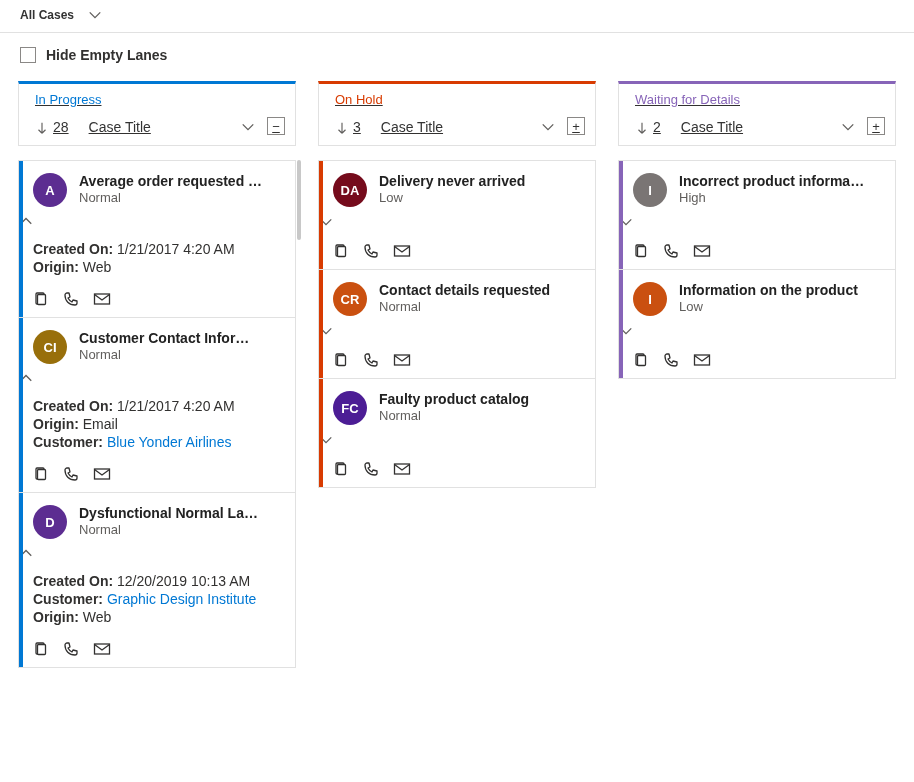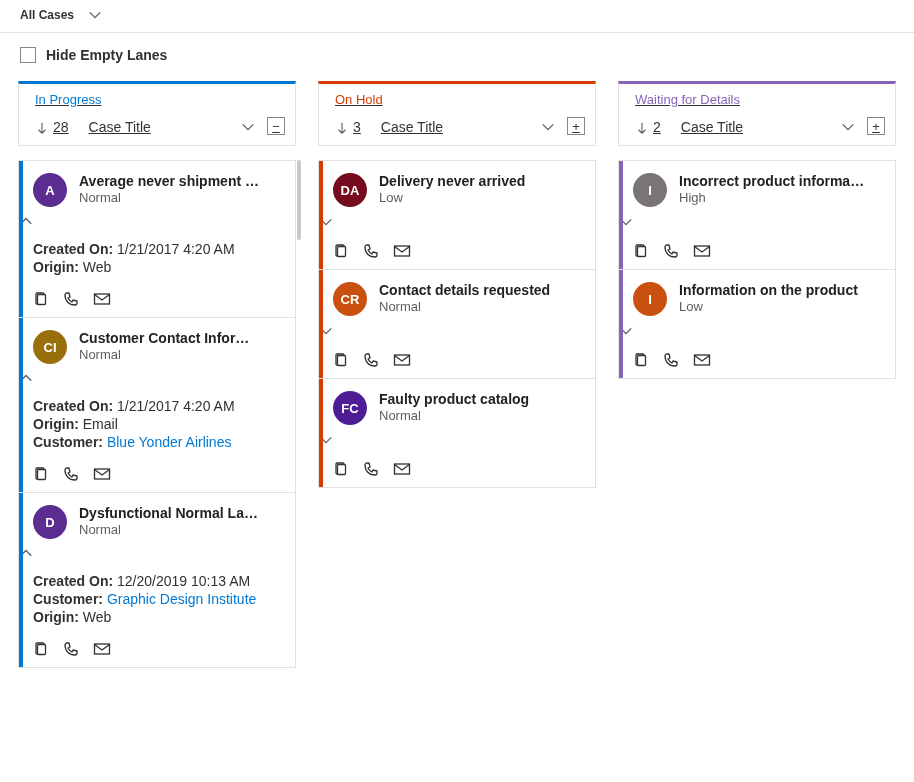--- a/index.html
+++ b/index.html
@@ -78,21 +78,21 @@
       </div>
     </div>
     <div class="cards-wrap">
       <div class="scroll-ind"></div>
       <div class="cards">
           <div class="card">
       <div class="card-acc" style="background:#0078d4"></div>
       <div class="card-head">
         <div class="avatar" style="background:#5c2d91">A</div>
         <div style="min-width:0">
-          <div class="card-title">Average never shipment …</div>
+          <div class="card-title">Average order requested …</div>
           <div class="card-prio">Normal</div>
         </div>
       </div>
       <div class="card-chev">
               <svg width="14" height="14" viewBox="0 0 16 16">
                 <path d="M2 10 L8 4 L14 10" stroke="currentColor" stroke-width="1.5" fill="none"></path>
               </svg>
             </div>
       <div class="card-body">
         <div class="row"><span class="lbl">Created On:</span> <span>1/21/2017 4:20 AM</span></div>

